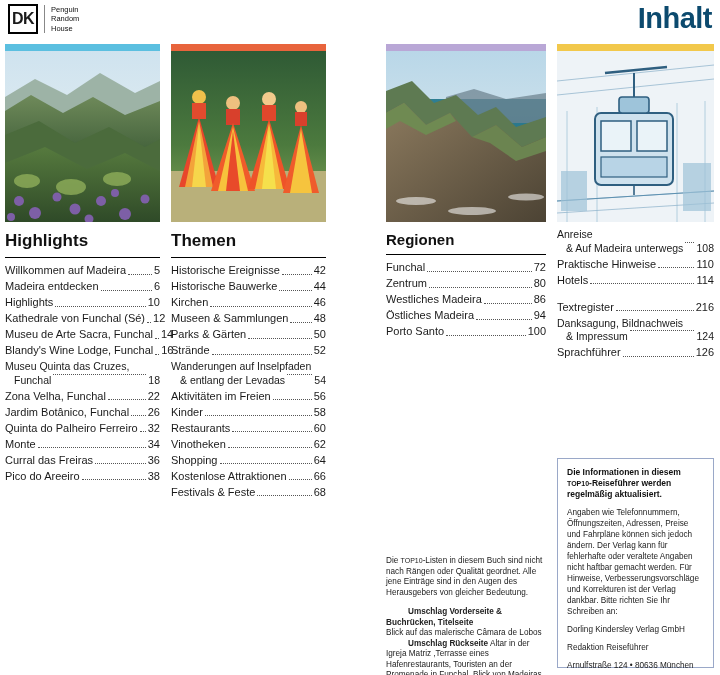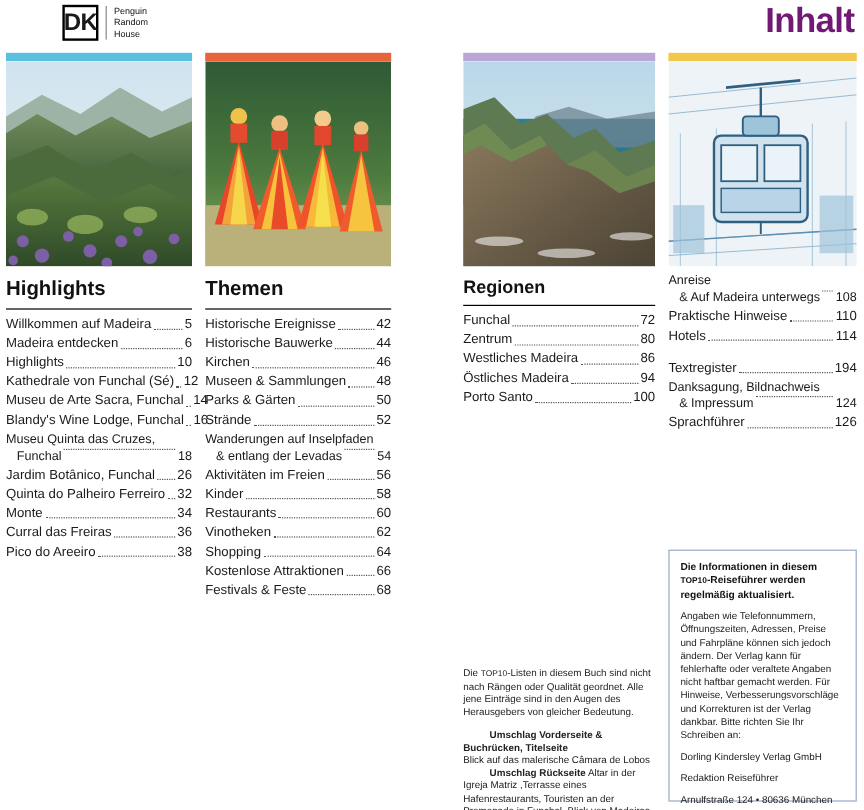--- a/index.html
+++ b/index.html
@@ -28,40 +28,39 @@
     align-items: center;
     gap: 6px;
   }
   .logo-mark {
     width: 30px; height: 30px;
     border: 2px solid #000;
     display: flex;
     align-items: center;
     justify-content: center;
     font-weight: bold;
-    font-size: 20px;
+    font-size: 16px;
     letter-spacing: -0.5px;
-    margin-left: 44px;
   }
   .logo-text {
     font-size: 7.5px;
     line-height: 9.5px;
     font-weight: normal;
     color: #111;
     border-left: 1px solid #888;
     padding-left: 6px;
   }
   .page-title {
     position: absolute;
     right: 8px;
     top: 2px;
     font-size: 29px;
     font-weight: bold;
     letter-spacing: -0.5px;
-    color: #701a75;
+    color: #0c4a6e;
   }
 
   
   .cols {
     position: absolute;
     top: 44px;
     left: 0;
     width: 720px;
   }
   .col {
@@ -283,20 +282,25 @@
       <div class="toc-multi">
         <div>Museu Quinta das Cruzes,</div>
         <div class="line2">
           <span>Funchal</span>
           <span class="dots"></span>
           <span class="toc-page">18</span>
         </div>
       </div>
 
       <div class="toc-row">
+        <span class="toc-label">Zona Velha, Funchal</span>
+        <span class="dots"></span>
+        <span class="toc-page">22</span>
+      </div>
+      <div class="toc-row">
         <span class="toc-label">Jardim Botânico, Funchal</span>
         <span class="dots"></span>
         <span class="toc-page">26</span>
       </div>
       <div class="toc-row">
         <span class="toc-label">Quinta do Palheiro Ferreiro</span>
         <span class="dots"></span>
         <span class="toc-page">32</span>
       </div>
       <div class="toc-row">
@@ -561,21 +565,21 @@
         <span class="toc-label">Hotels</span>
         <span class="dots"></span>
         <span class="toc-page">114</span>
       </div>
 
       <div class="spacer"></div>
 
       <div class="toc-row">
         <span class="toc-label">Textregister</span>
         <span class="dots"></span>
-        <span class="toc-page">194</span>
+        <span class="toc-page">216</span>
       </div>
 
       <div class="toc-multi">
         <div>Danksagung, Bildnachweis</div>
         <div class="line2">
           <span>&amp; Impressum</span>
           <span class="dots"></span>
           <span class="toc-page">124</span>
         </div>
       </div>

